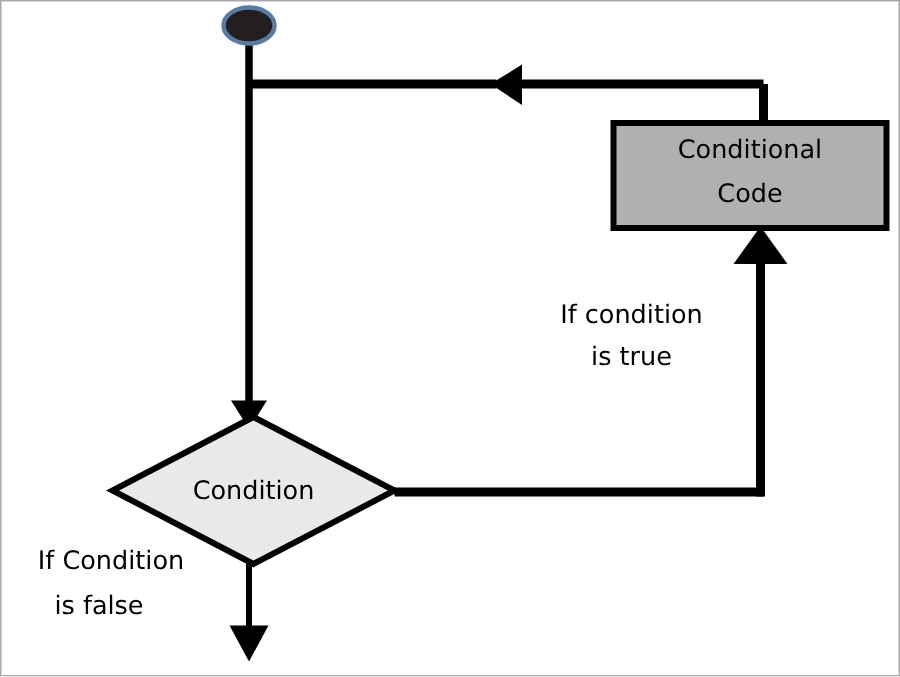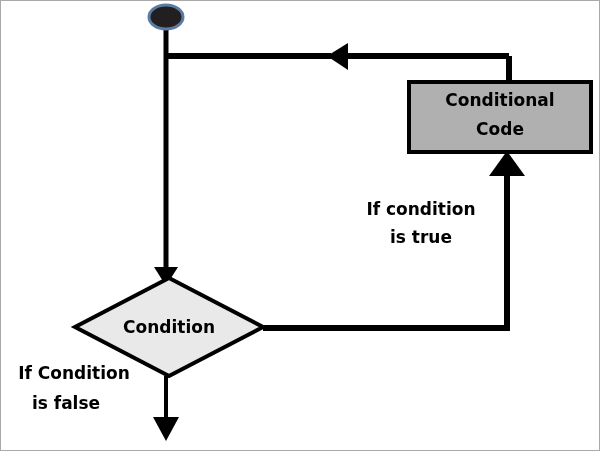--- a/index.html
+++ b/index.html
@@ -11,21 +11,20 @@
     font-family: "DejaVu Sans", sans-serif;
   }
   #canvas {
     position: relative;
     width: 600px;
     height: 451px;
     background: #ffffff;
     box-sizing: border-box;
     border: 1px solid #a9a9a9;
     overflow: hidden;
-    font-weight: bold;
   }
   #flow-svg {
     position: absolute;
     left: 0;
     top: 0;
     width: 600px;
     height: 451px;
     display: block;
   }
   .node-label {

